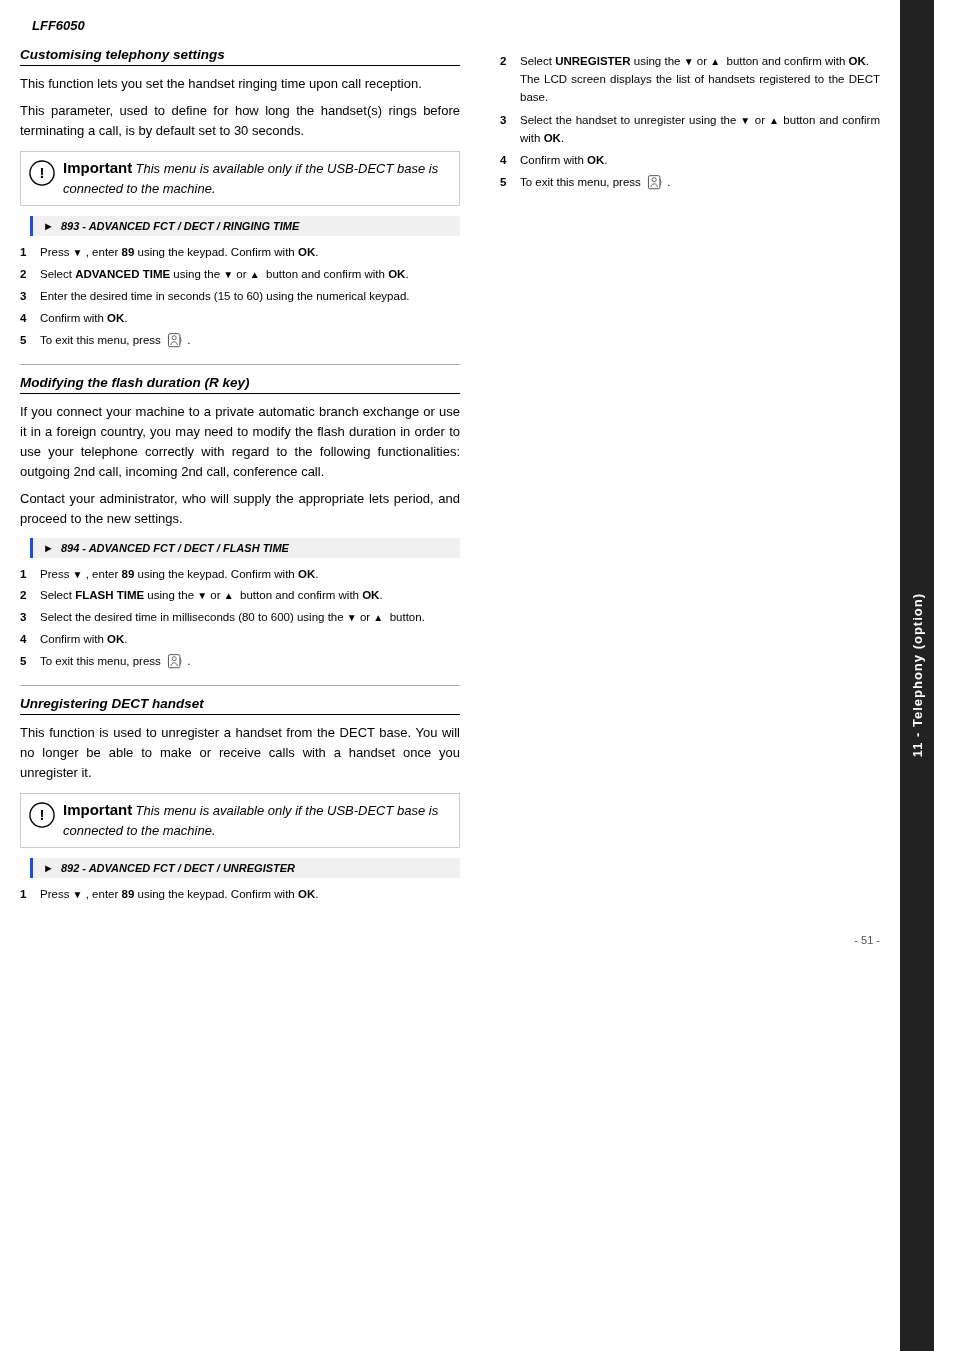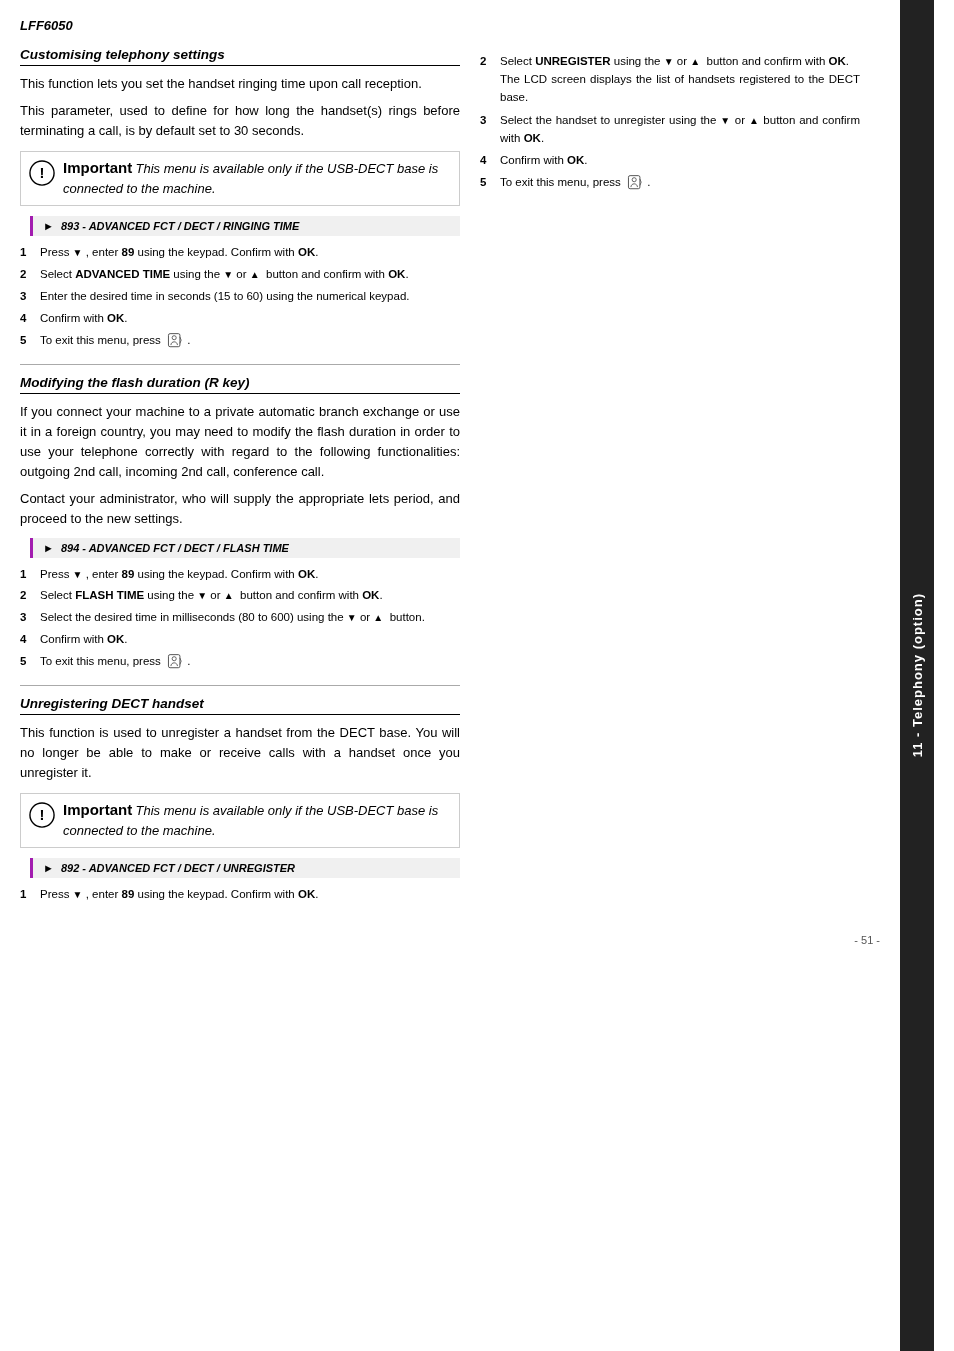--- a/index.html
+++ b/index.html
@@ -39,24 +39,25 @@
       transform: rotate(180deg);
       white-space: nowrap;
       letter-spacing: 1px;
     }
     .page-title-bar {
       font-size: 13px;
       font-style: italic;
       font-weight: bold;
       color: #000;
       margin-bottom: 14px;
+      margin-left: 12px;
     }
     .two-col {
       display: flex;
-      gap: 20px;
+      gap: 40px;
     }
     .col-left {
       flex: 1;
       max-width: 440px;
     }
     .col-right {
       flex: 1;
       max-width: 380px;
       padding-top: 2px;
     }
@@ -94,21 +95,21 @@
       font-size: 15px;
       margin-right: 0;
     }
     .important-text {
       font-size: 13px;
       font-style: italic;
       line-height: 1.5;
     }
     .menu-ref {
       background: #f0f0f0;
-      border-left: 3px solid #a21caf;
+      border-left: 3px solid #1d4ed8;
       padding: 4px 8px 4px 10px;
       margin: 8px 0 8px 10px;
       font-size: 11px;
       font-weight: bold;
       font-style: italic;
     }
     .arrow-right {
       display: inline-block;
       margin-right: 4px;
     }

